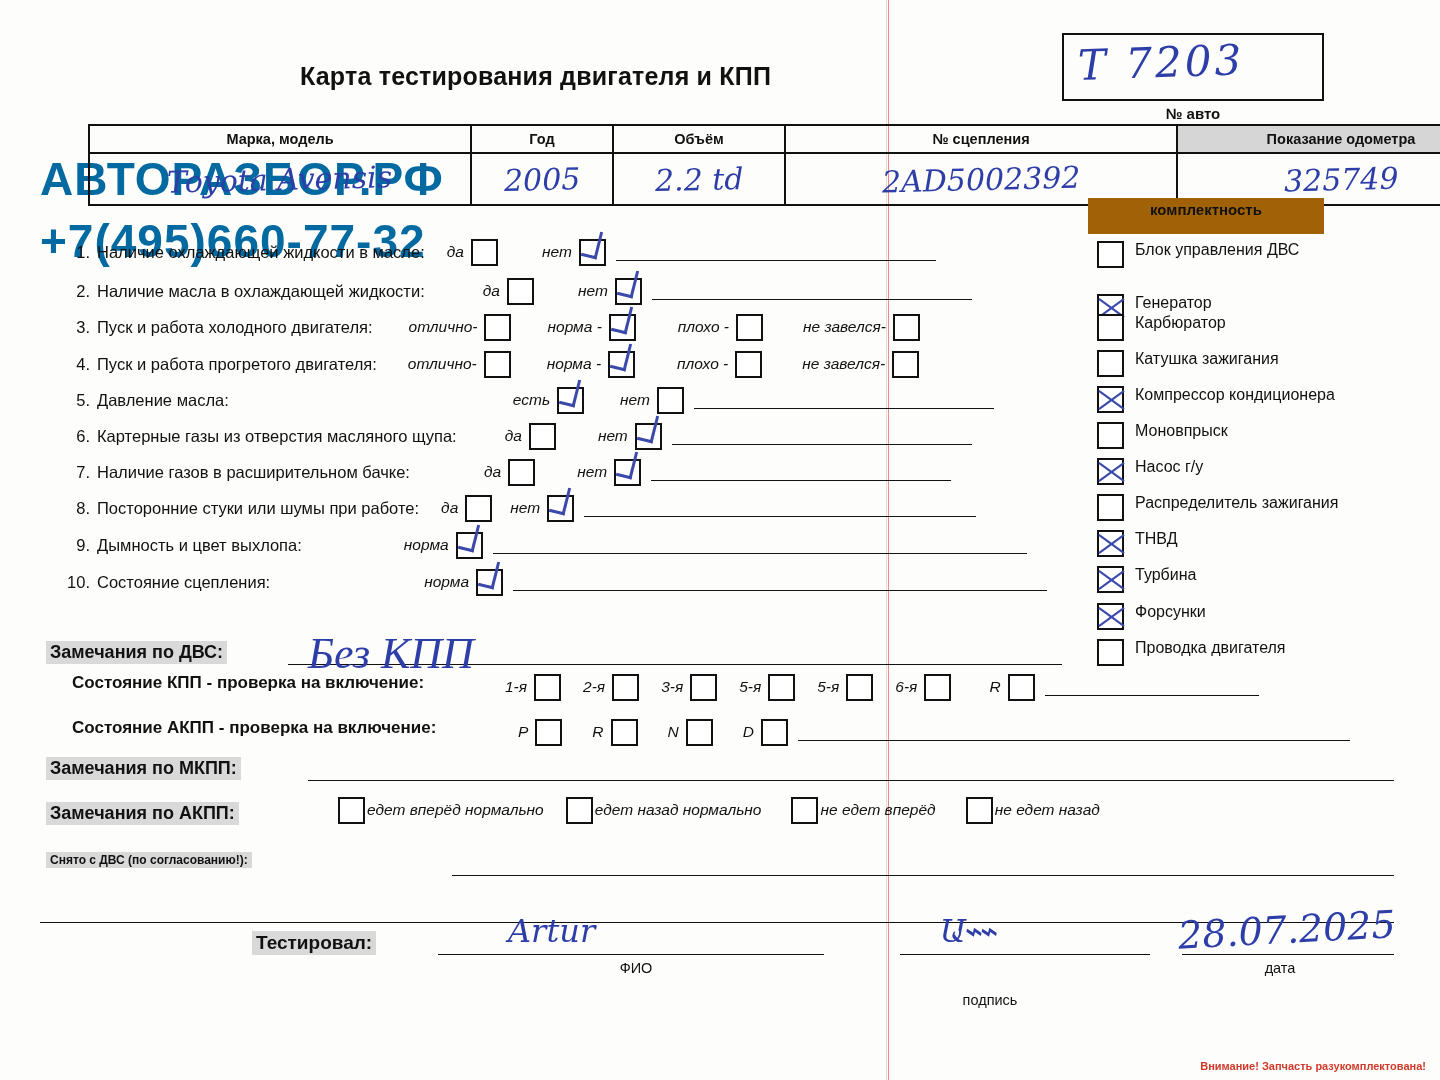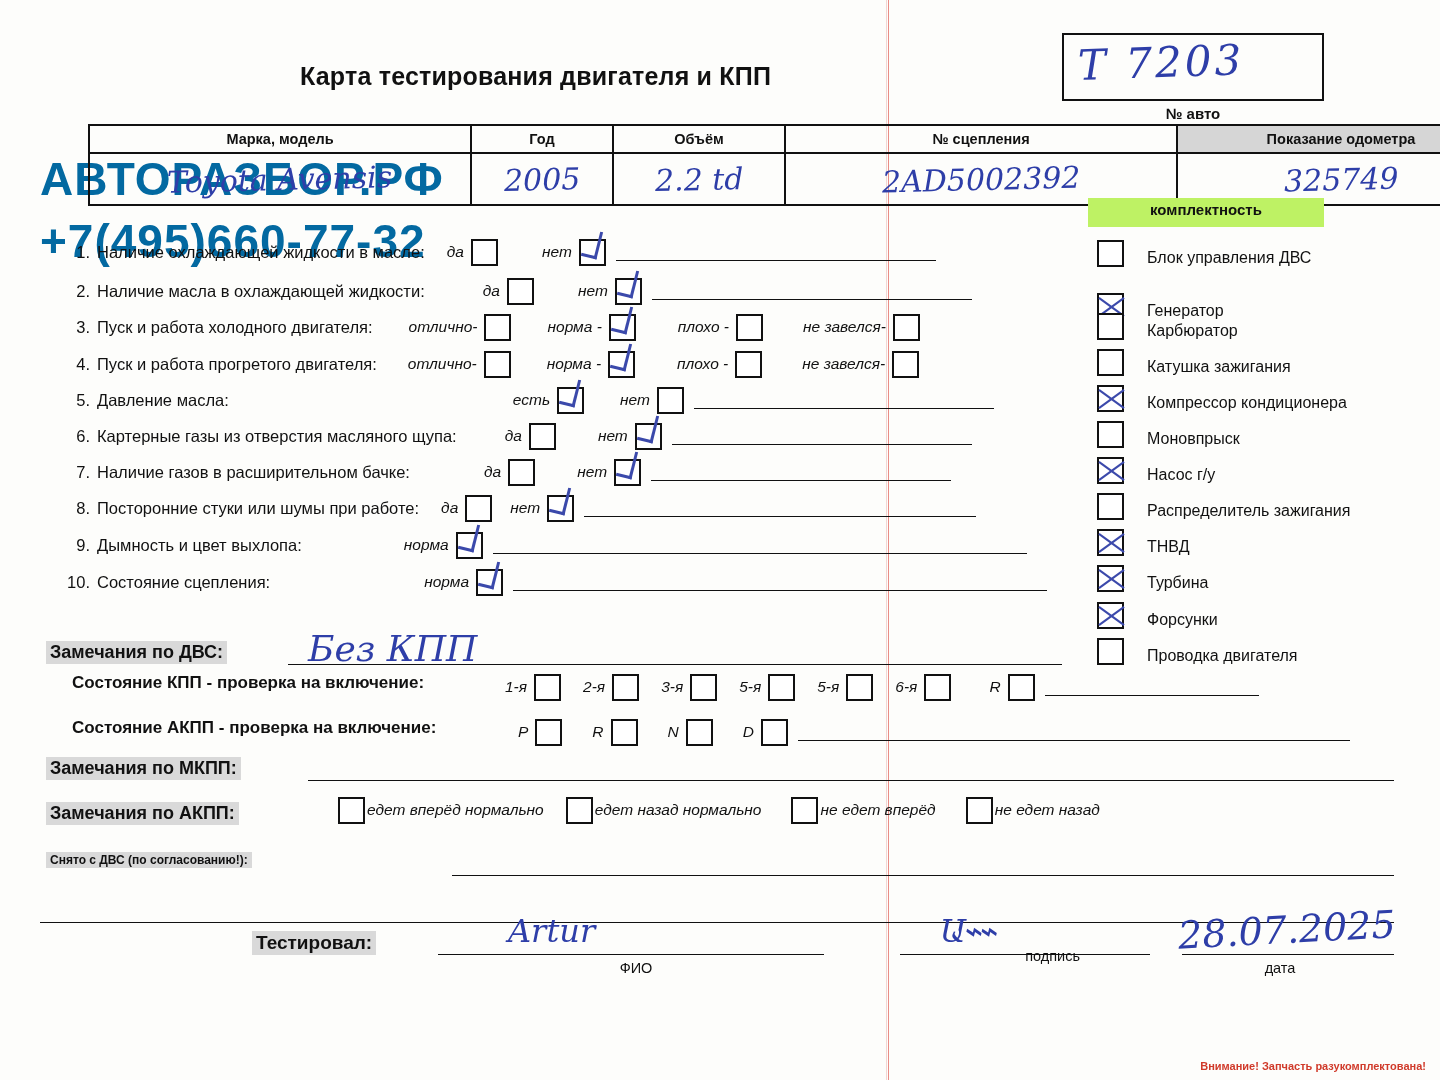--- a/index.html
+++ b/index.html
@@ -184,35 +184,34 @@
     height: 17px;
     margin-left: 10px;
   }
 
   
   .kompl-hdr {
     position: absolute;
     left: 1088px;
     top: 198px;
     width: 236px;
-    height: 29px;
-    background: #bef264;
+    height: 36px;
+    background: #a16207;
     font-size: 15px;
     font-weight: bold;
     text-align: center;
     line-height: 24px;
   }
   .kit-item {
     position: absolute;
     left: 1097px;
     display: flex;
-    align-items: flex-end;
+    align-items: flex-start;
     font-size: 16px;
     height: 26px;
-    gap: 12px;
   }
   .kit-item .box { margin-left: 0; margin-right: 11px; }
 
   
   .slabel {
     background: #d9d9d9;
     font-weight: bold;
     padding: 1px 4px;
   }
 
@@ -429,21 +428,21 @@
     <span class="box cross"></span>
     <span>Форсунки</span>
   </div>
   <div class="kit-item" style="top:639px">
     <span class="box"></span>
     <span>Проводка двигателя</span>
   </div>
 
   <div style="position:absolute; left:46px; top:641px; font-size:18px;text-align:center;" class="slabel">Замечания по ДВС:</div>
   <div class="line-abs" style="left:288px; top:664px; width:774px;"></div>
-  <div class="hw-free" style="left:308px; top:628px; font-size:36px;">Без КПП</div>
+  <div class="hw-free" style="left:308px; top:628px; font-size:44px;font-family:Liberation Serif, serif;">Без КПП</div>
 
   <div style="position:absolute; left:72px; top:673px; font-size:17px; font-weight:bold;">Состояние КПП - проверка на включение:</div>
   <div class="row" style="left:505px; top:675px">
     <span class="opt" style="margin-left:0">1-я</span>
     <span class="box"></span>
     <span class="opt" style="margin-left:22px">2-я</span>
     <span class="box"></span>
     <span class="opt" style="margin-left:22px">3-я</span>
     <span class="box"></span>
     <span class="opt" style="margin-left:22px">5-я</span>
@@ -492,17 +491,17 @@
   <div class="slabel" style="position:absolute; left:252px; top:931px; font-size:19px;">Тестировал:</div>
   <div class="line-abs" style="left:438px; top:954px; width:386px;"></div>
   <div class="line-abs" style="left:900px; top:954px; width:250px;"></div>
   <div class="line-abs" style="left:1182px; top:954px; width:212px;"></div>
 
   <div class="hw-free" style="left:508px; top:912px; font-size:32px;">Artur</div>
   <div class="hw-free" style="left:940px; top:912px; font-size:32px; letter-spacing:-4px;">Ա⌁⌁</div>
   <div class="hw-free" style="left:1178px; top:908px; font-size:38px; transform:rotate(-3deg);">28.07.2025</div>
 
   <div class="sig-cap" style="left:556px; top:960px; width:160px;">ФИО</div>
-  <div class="sig-cap" style="left:900px; top:948px; width:180px;text-align:right;">подпись</div>
+  <div class="sig-cap" style="left:900px; top:992px; width:180px;">подпись</div>
   <div class="sig-cap" style="left:1200px; top:960px; width:160px;">дата</div>
 
   <div class="footnote">Внимание! Запчасть разукомплектована!</div>
 </div>
 
 </body></html>

